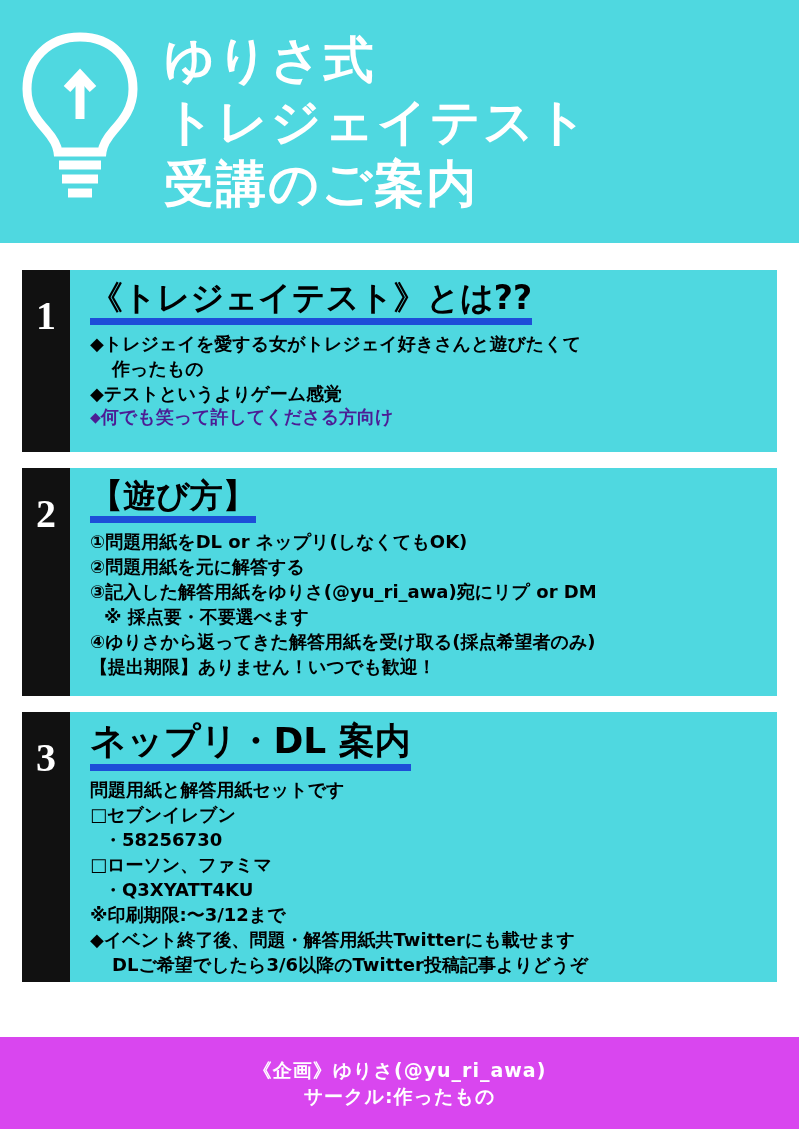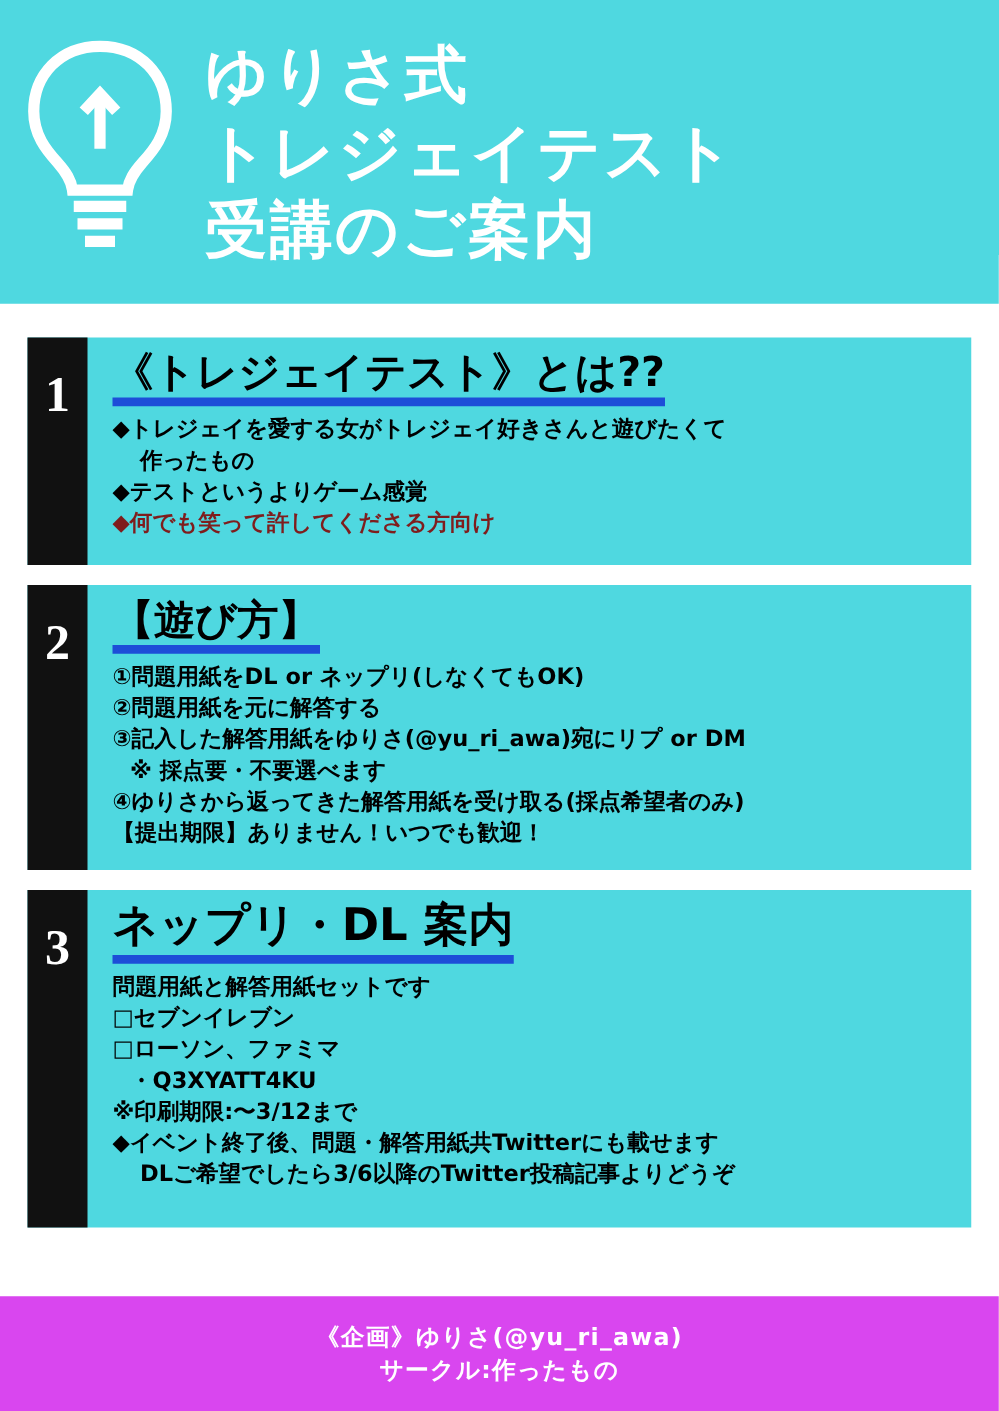--- a/index.html
+++ b/index.html
@@ -93,21 +93,21 @@
     margin-bottom: 6px;
     white-space: nowrap;
   }
   .line {
     font-size: 18px;
     font-weight: bold;
     color: #000000;
     line-height: 25px;
     white-space: nowrap;
   }
-  .line.red { color: #7f1d1d; }
+  .line.red { color: #4c1d95; font-family: Liberation Mono, monospace; }
   .line.indent { padding-left: 22px; }
   .line.indent2 { padding-left: 14px; }
 
   
   #section-1 { top: 270px; height: 182px; }
   #section-2 { top: 468px; height: 228px; }
   #section-3 { top: 712px; height: 270px; }
 
   #section-1 .body-col { padding-top: 8px; }
   #section-2 .body-col { padding-top: 8px; border-radius: 26px; }
@@ -190,20 +190,21 @@
   </div>
 
   <div class="section" id="section-3">
     <div class="num-col">
       <span class="num">3</span>
     </div>
     <div class="body-col">
       <div class="sec-title">ネップリ・DL 案内</div>
       <div class="line">問題用紙と解答用紙セットです</div>
       <div class="line">□セブンイレブン</div>
+      <div class="line indent2">・58256730</div>
       <div class="line">□ローソン、ファミマ</div>
       <div class="line indent2">・Q3XYATT4KU</div>
       <div class="line">※印刷期限:〜3/12まで</div>
       <div class="line">◆イベント終了後、問題・解答用紙共Twitterにも載せます</div>
       <div class="line indent">DLご希望でしたら3/6以降のTwitter投稿記事よりどうぞ</div>
     </div>
   </div>
 
   <div class="footer">
     <div class="footer-line">《企画》ゆりさ(@yu_ri_awa)</div>

